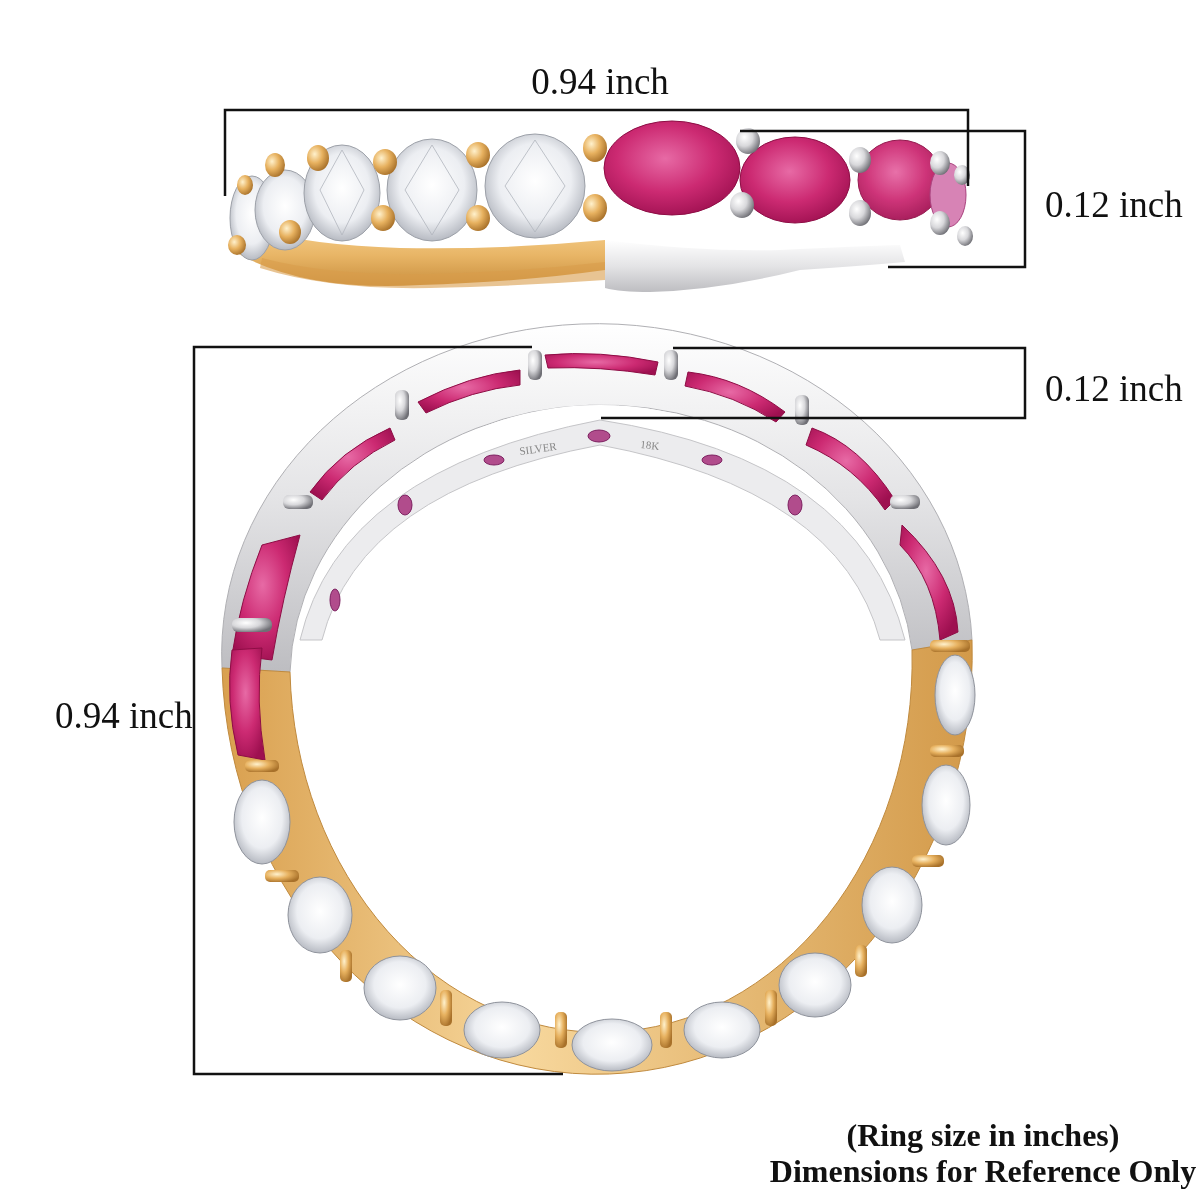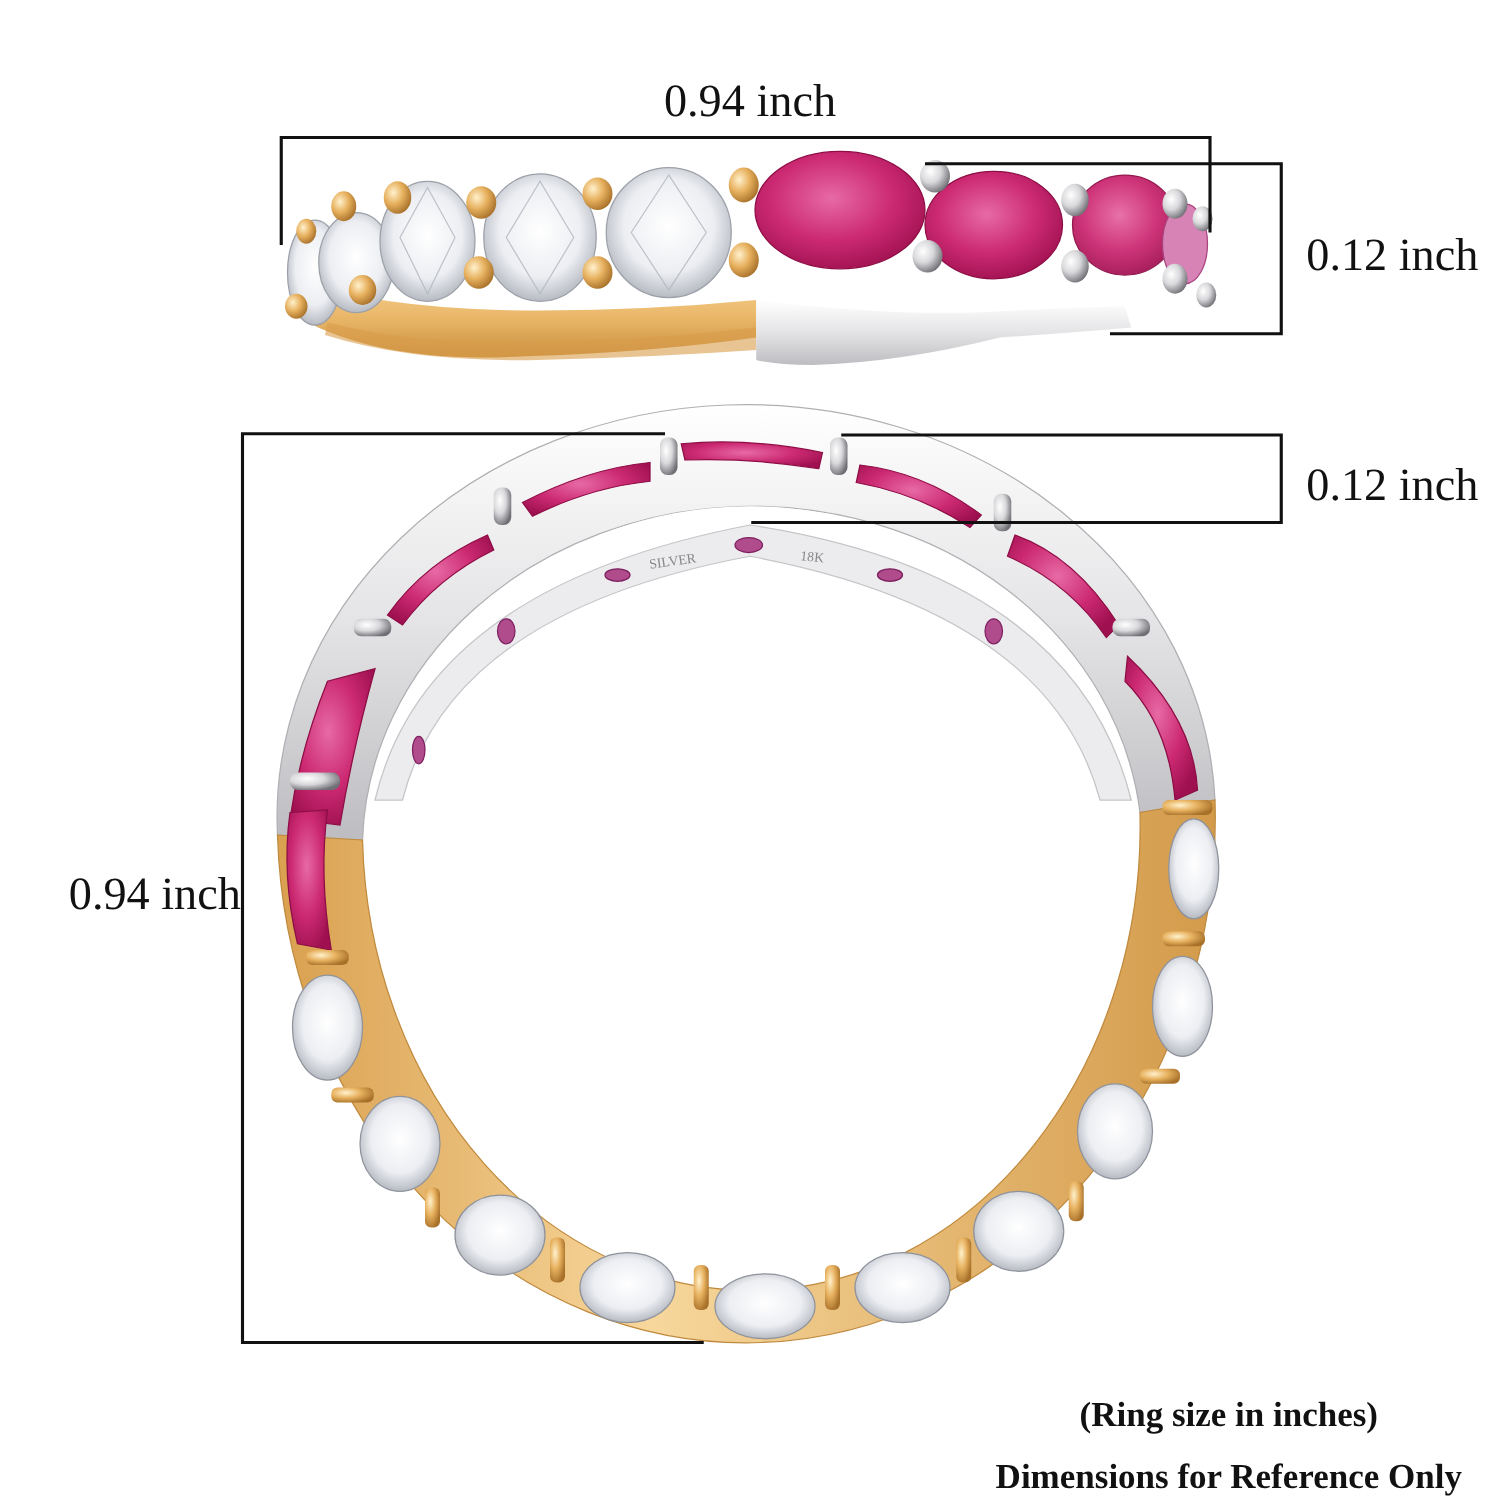--- a/index.html
+++ b/index.html
@@ -2,21 +2,21 @@
 <html><head>
 <meta charset="utf-8">
 <style>
   html, body { margin: 0; padding: 0; background: #ffffff; }
   body { width: 1200px; height: 1200px; position: relative; overflow: hidden;
          font-family: "Liberation Serif", "DejaVu Serif", serif; color: #111; }
   .stage { position: absolute; left: 0; top: 0; width: 1200px; height: 1200px; }
   .label { position: absolute; font-size: 37px; white-space: nowrap; line-height: 1; }
   .label.center { transform: translateX(-50%); }
   .footer { position: absolute; left: 983px; transform: translateX(-50%);
-            font-weight: bold; font-size: 28px; white-space: nowrap; line-height: 1; text-align: right; }
+            font-weight: bold; font-size: 32px; white-space: nowrap; line-height: 1; text-align: right; }
   svg { position: absolute; left: 0; top: 0; }
 </style>
 </head>
 <body>
 
 <div class="stage">
 
   <svg width="1200" height="1200" viewBox="0 0 1200 1200">
     <defs>
       <linearGradient id="goldGrad" x1="0" y1="0" x2="0" y2="1">
@@ -188,14 +188,14 @@
       <polyline points="673,348 1025,348 1025,418 601,418"></polyline>
     </g>
   </svg>
 
   <div class="label center" style="left:600px; top:63px;">0.94 inch</div>
   <div class="label" style="left:1045px; top:186px;">0.12 inch</div>
   <div class="label" style="left:1045px; top:370px;">0.12 inch</div>
   <div class="label" style="left:55px; top:697px;">0.94 inch</div>
 
   <div class="footer" style="top:1119px;">(Ring size in inches)</div>
-  <div class="footer" style="top:1155px;margin-top:13px;">Dimensions for Reference Only</div>
+  <div class="footer" style="top:1155px;">Dimensions for Reference Only</div>
 </div>
 
 </body></html>

